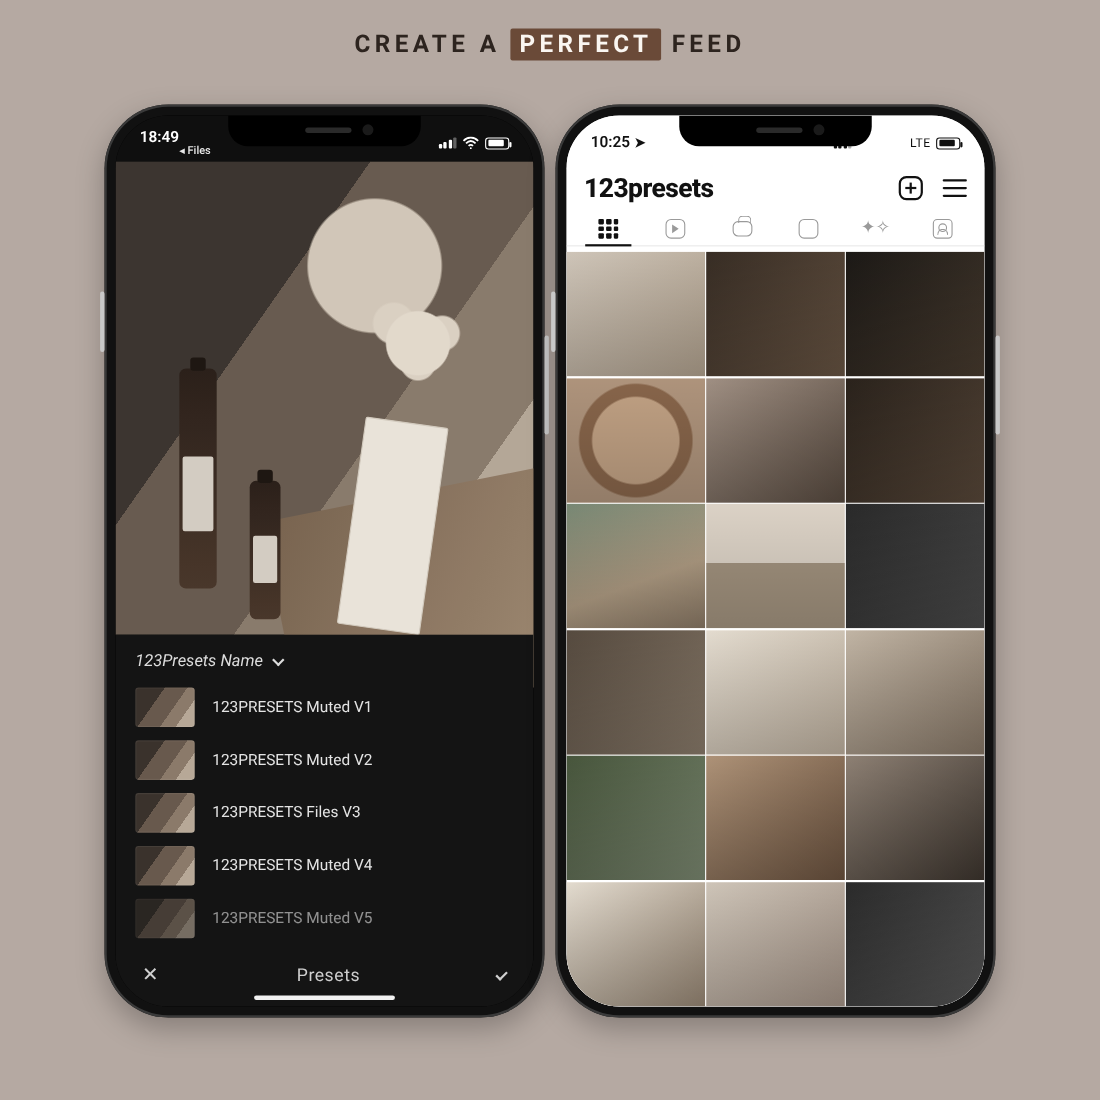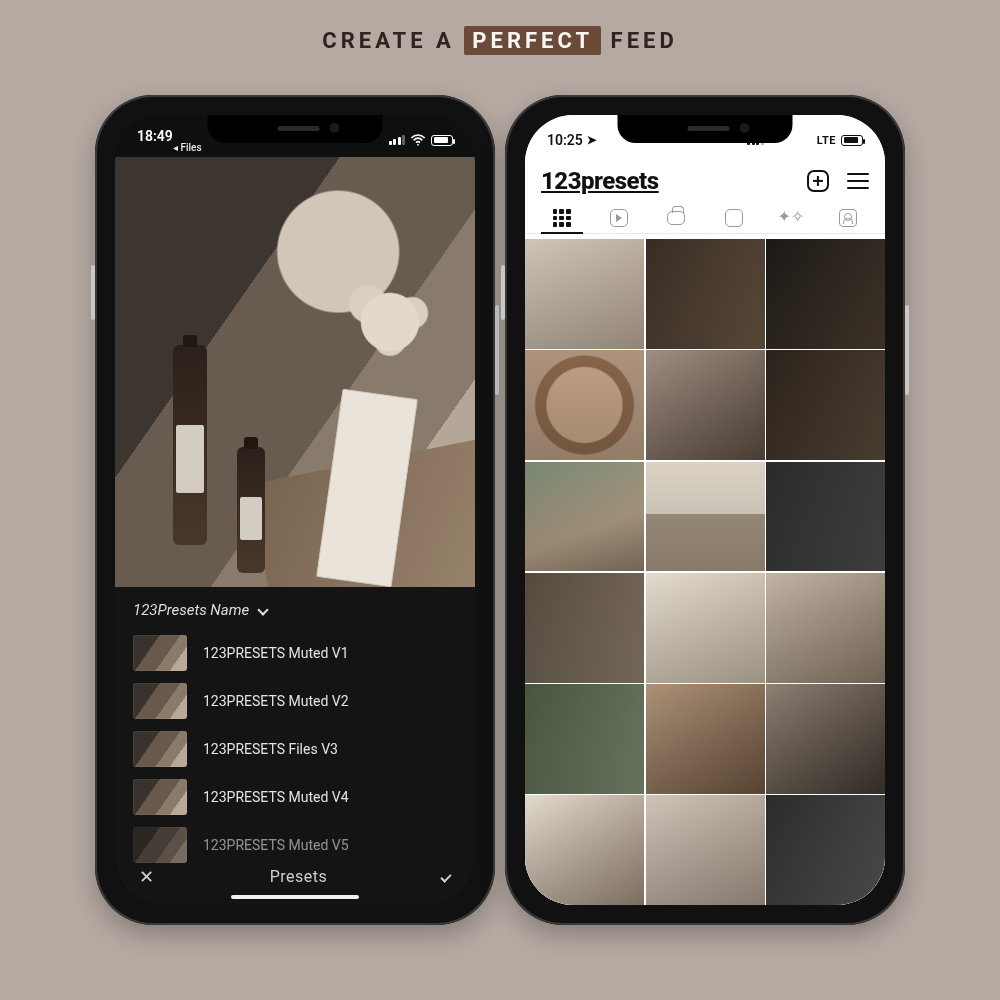--- a/index.html
+++ b/index.html
@@ -33,21 +33,21 @@
 
   .stage { position: absolute; top: 95px; left: 0; right: 0; bottom: 30px; }
 
   
   .phone {
     position: absolute;
     width: 400px;
     height: 830px;
     border-radius: 58px;
     background: #111;
-    padding: 20px;
+    padding: 10px;
     box-shadow: 0 10px 25px rgba(0,0,0,.25), inset 0 0 0 2px #3a3a3a;
   }
   .phone::before, .phone::after {
     content: "";
     position: absolute;
     background: #c8c8c8;
     border-radius: 3px;
   }
   
   .phone::before { left: -4px; top: 170px; width: 4px; height: 55px; }
@@ -103,21 +103,21 @@
   .status-left .sub { font-size: 10px; font-weight: 500; opacity: .9; display:block; margin-top:-2px;margin-left:36px; }
   .status-right { display: flex; align-items: center; gap: 5px; }
   .signal { display:flex; align-items:flex-end; gap:1.5px; }
   .signal span { width:3px; background: currentColor; border-radius:1px; }
   .signal span:nth-child(1){height:4px}.signal span:nth-child(2){height:6px}
   .signal span:nth-child(3){height:8px}.signal span:nth-child(4){height:10px;opacity:.35}
   .wifi-svg { width:16px; height:12px; }
   .batt { width:22px; height:11px; border:1.3px solid currentColor; border-radius:3px; position:relative; }
   .batt::after { content:""; position:absolute; right:-3px; top:3px; width:2px; height:5px; background: currentColor; border-radius:1px; }
   .batt i { position:absolute; left:1.5px; top:1.5px; bottom:1.5px; width:70%; background: currentColor; border-radius:1px; }
-  .lte { font-size:11px; font-weight:700; letter-spacing:.5px;margin-left:48px; }
+  .lte { font-size:11px; font-weight:400; letter-spacing:.5px;margin-left:48px; }
 
   
   .lr-wrap { position:absolute; inset:0; background:#0f0f0f; color:#e6e6e6; }
   .lr-photo {
     position:absolute; top:42px; left:0; right:0; height:430px;
     background:
       radial-gradient(circle at 62% 22%, #d7c9b6 0 60px, transparent 62px),
       linear-gradient(125deg, #3b322b 0 34%, #6a594a 34% 60%, #8d7a67 60% 78%, #b9a894 78% 100%);
     filter: contrast(.96) saturate(.8);
   }
@@ -150,21 +150,21 @@
   }
   .lr-bottom { position:absolute; left:0; right:0; bottom:18px; display:flex; align-items:center; justify-content:space-between; padding:0 26px 0 24px; color:#cfcfcf; }
   .lr-bottom .title { font-size:16px; letter-spacing:.5px; }
   .xmark { font-size:18px; font-weight:400; }
   .check{border:solid #cfcfcf;border-width:0 2.4px 2.4px 0;display:inline-block;padding:4px 2px;transform:rotate(45deg);height:10px;}
   .home-ind { position:absolute; bottom:6px; left:50%; transform:translateX(-50%); width:128px; height:4px; border-radius:3px; background:#f2f2f2; }
 
   
   .ig-wrap { position:absolute; inset:0; background:#fff; color:#111; }
   .ig-top { position:absolute; top:42px; left:0; right:0; padding:10px 16px 6px; display:flex; align-items:center; justify-content:space-between; }
-  .ig-top h1 { font-size:24px; font-weight:800; letter-spacing:-.5px;text-decoration:underline; }
+  .ig-top h1 { font-size:24px; font-weight:800; letter-spacing:-.5px; }
   .ig-top .actions { display:flex; gap:18px; align-items:center; }
   .plusbox { width:22px; height:22px; border:2.2px solid #111; border-radius:7px; position:relative; }
   .plusbox::before,.plusbox::after{content:"";position:absolute;background:#111;}
   .plusbox::before{left:50%;top:4px;bottom:4px;width:2.2px;transform:translateX(-50%);}
   .plusbox::after{top:50%;left:4px;right:4px;height:2.2px;transform:translateY(-50%);}
   .burger{width:22px;height:16px;display:flex;flex-direction:column;justify-content:space-between;}
   .burger span{height:2.4px;background:#111;border-radius:2px;}
 
   .ig-tabs { position:absolute; top:86px; left:0; right:0; display:flex; justify-content:space-around; padding:8px 8px 6px; border-bottom:1px solid #e9e9e9; }
   .ig-tabs .tab { width:54px; display:flex; justify-content:center; color:#9a9a9a; position:relative; }

